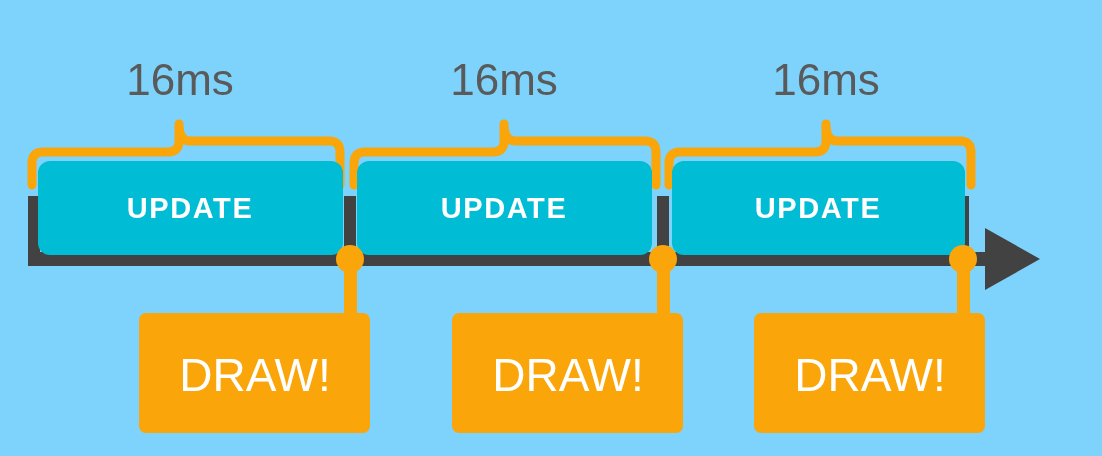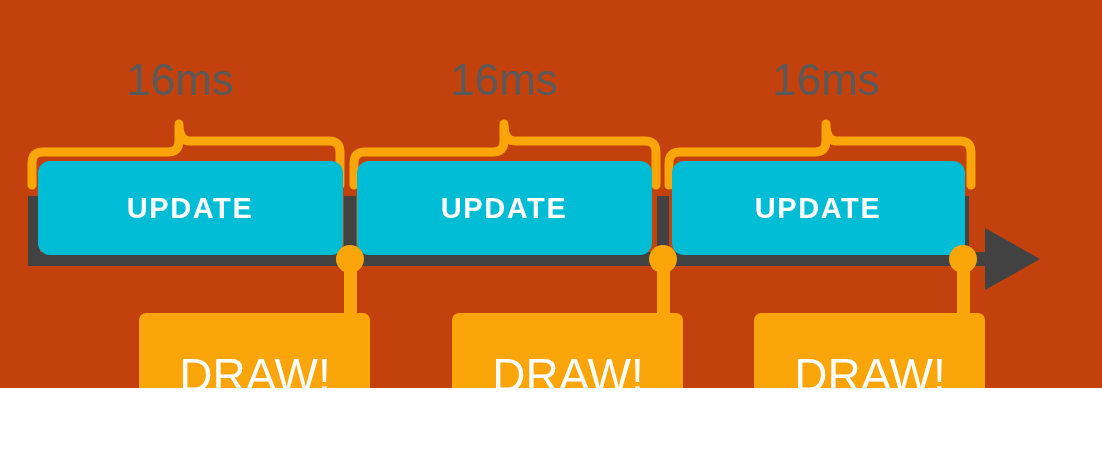--- a/index.html
+++ b/index.html
@@ -6,22 +6,22 @@
     margin: 0;
     padding: 0;
     background: #ffffff;
   }
   body {
     font-family: "Liberation Sans", sans-serif;
   }
   #frame {
     position: relative;
     width: 1102px;
-    height: 388px;
-    background: #c2410c;
+    height: 456px;
+    background: #7dd3fc;
     overflow: hidden;
   }
   #diagram-svg {
     position: absolute;
     left: 0;
     top: 0;
     width: 1102px;
     height: 456px;
     display: block;
   }

